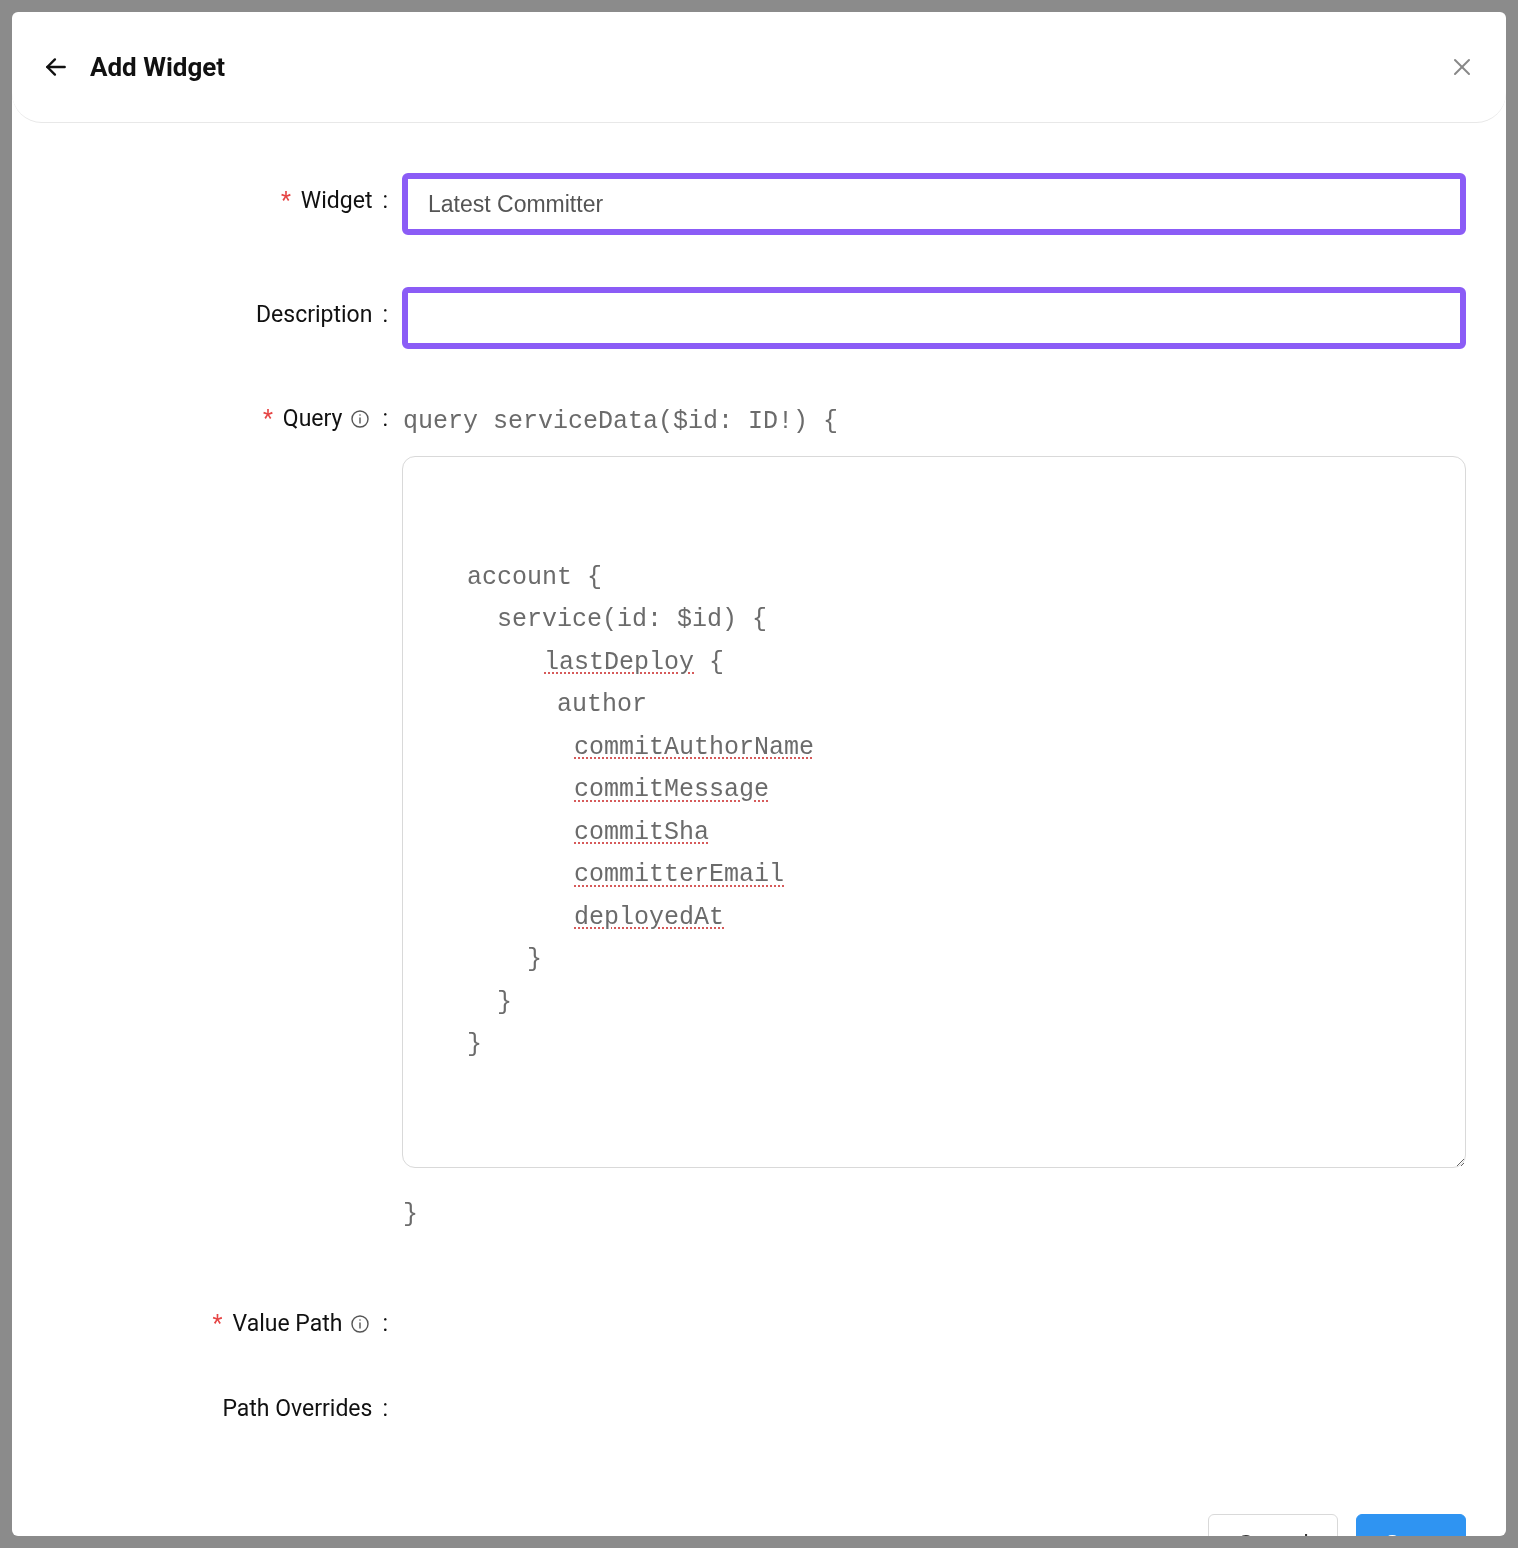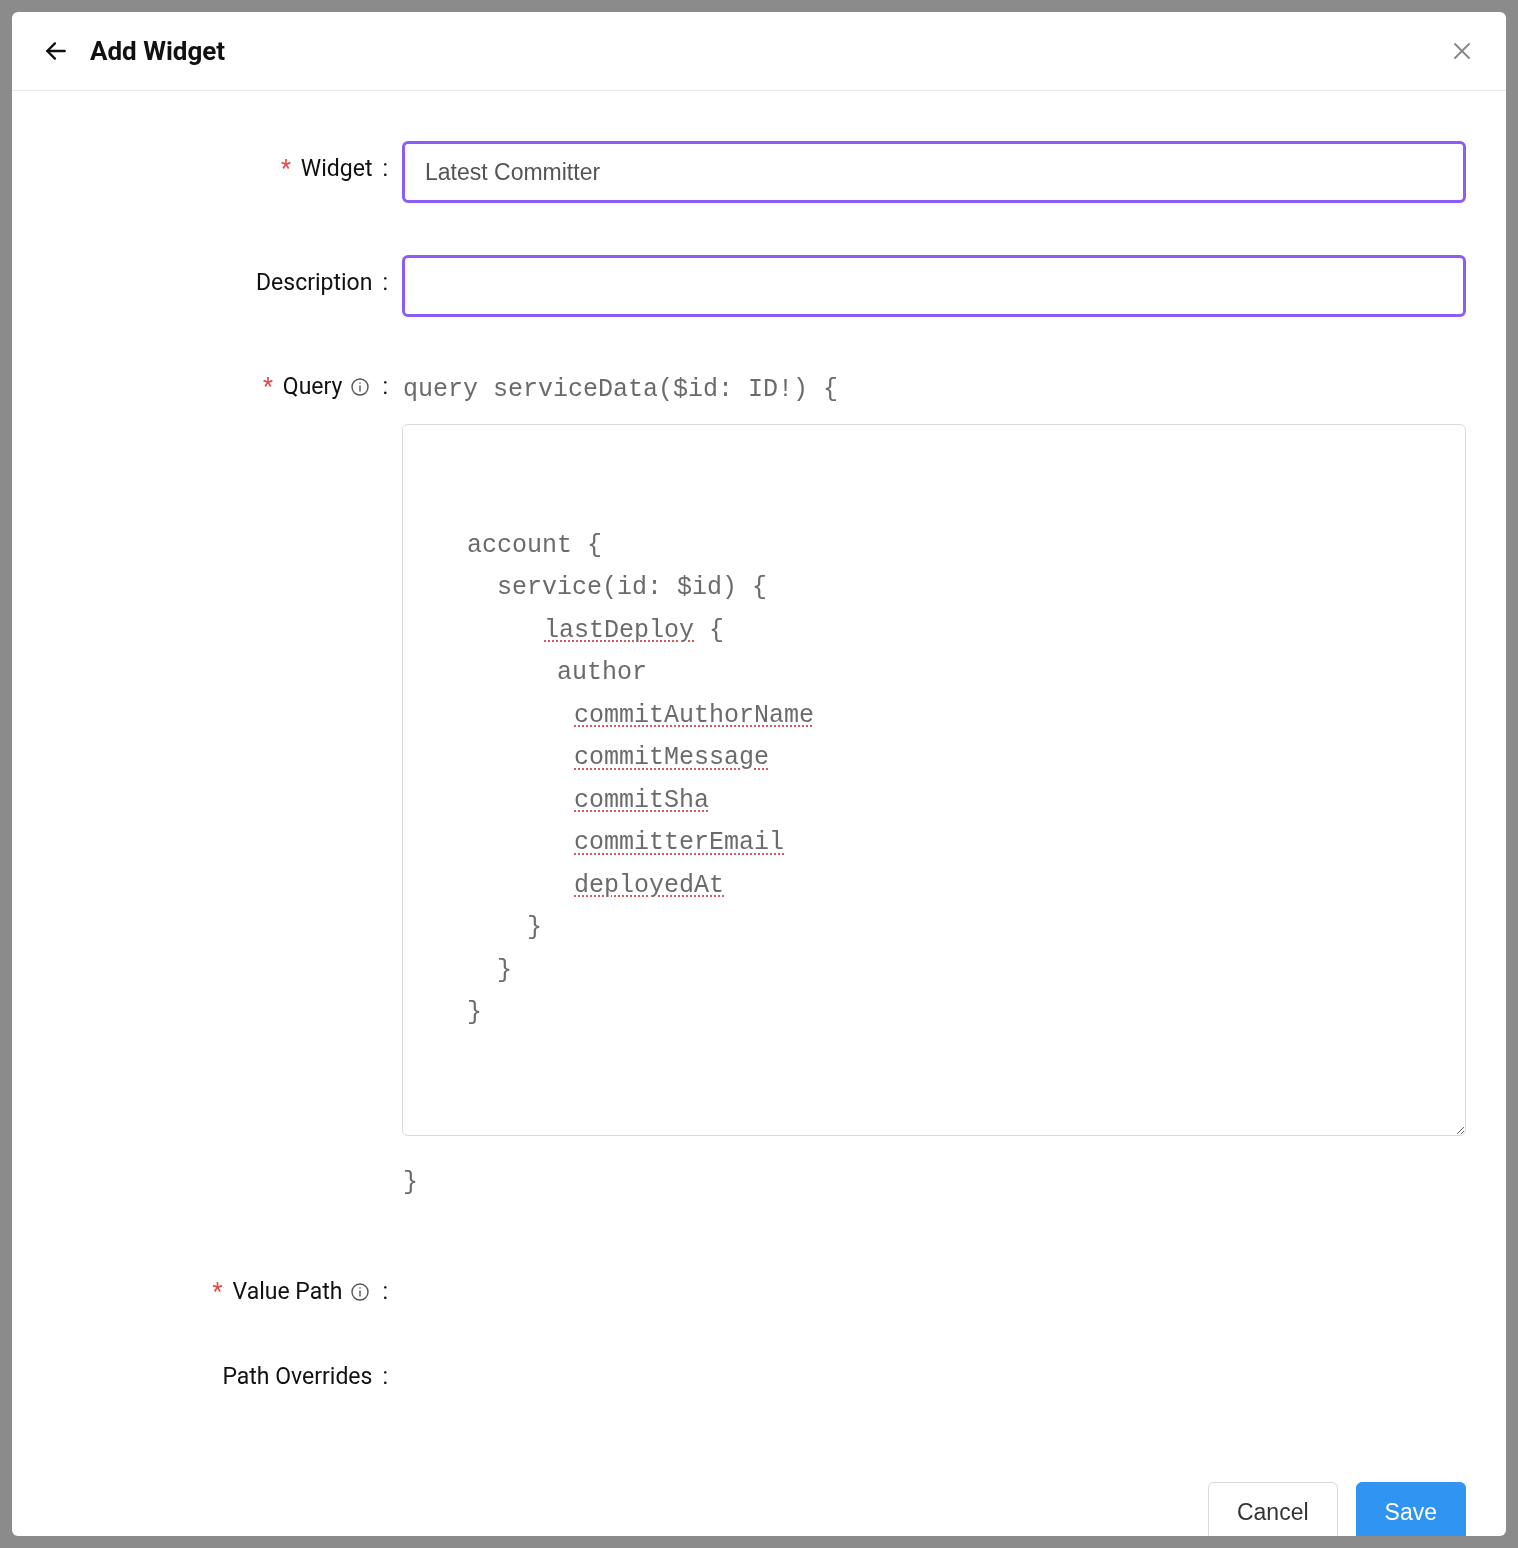--- a/index.html
+++ b/index.html
@@ -15,23 +15,24 @@
       width: 100%;
       height: 100%;
       border-radius: 6px;
       display: flex;
       flex-direction: column;
       overflow: hidden;
     }
     .modal-header {
       display: flex;
       align-items: center;
-      padding: 24px 30px;
+      padding: 40px 30px;
       border-bottom: 1px solid #e8e8e8;
       position: relative;
+      border-radius: 30px;
     }
     .back-arrow {
       width: 28px;
       height: 28px;
       margin-right: 20px;
       cursor: pointer;
       display: flex;
       align-items: center;
       justify-content: center;
     }
@@ -89,42 +90,42 @@
       margin-right: 2px;
     }
     .info-icon svg { width: 20px; height: 20px; }
     .form-input-col {
       flex: 1;
       max-width: 1065px;
     }
     .text-input {
       width: 100%;
       height: 62px;
-      border: 3px solid #8b5cf6;
+      border: 6px solid #8b5cf6;
       border-radius: 6px;
       font-size: 23px;
       color: #555;
       padding: 0 20px;
       outline: none;
     }
     .text-input.focused {
       border-color: #5ba7e8;
       box-shadow: 0 0 0 2px rgba(64,149,229,0.15);
     }
     .query-wrap {
       font-family: "SFMono-Regular", Consolas, "Liberation Mono", Menlo, monospace;
       font-size: 25px;
       color: #6b6b6b;
       line-height: 1.7;
     }
     .query-header-line { padding-left: 1px; margin-bottom: 12px; }
     .code-area {
       width: 100%;
       border: 1px solid #d9d9d9;
-      border-radius: 6px;
+      border-radius: 13px;
       padding: 15px 34px 15px 34px;
       font-family: inherit;
       font-size: 25px;
       color: #6b6b6b;
       line-height: 1.7;
       resize: both;
       overflow: auto;
       white-space: pre;
       position: relative;
       min-height: 530px;

